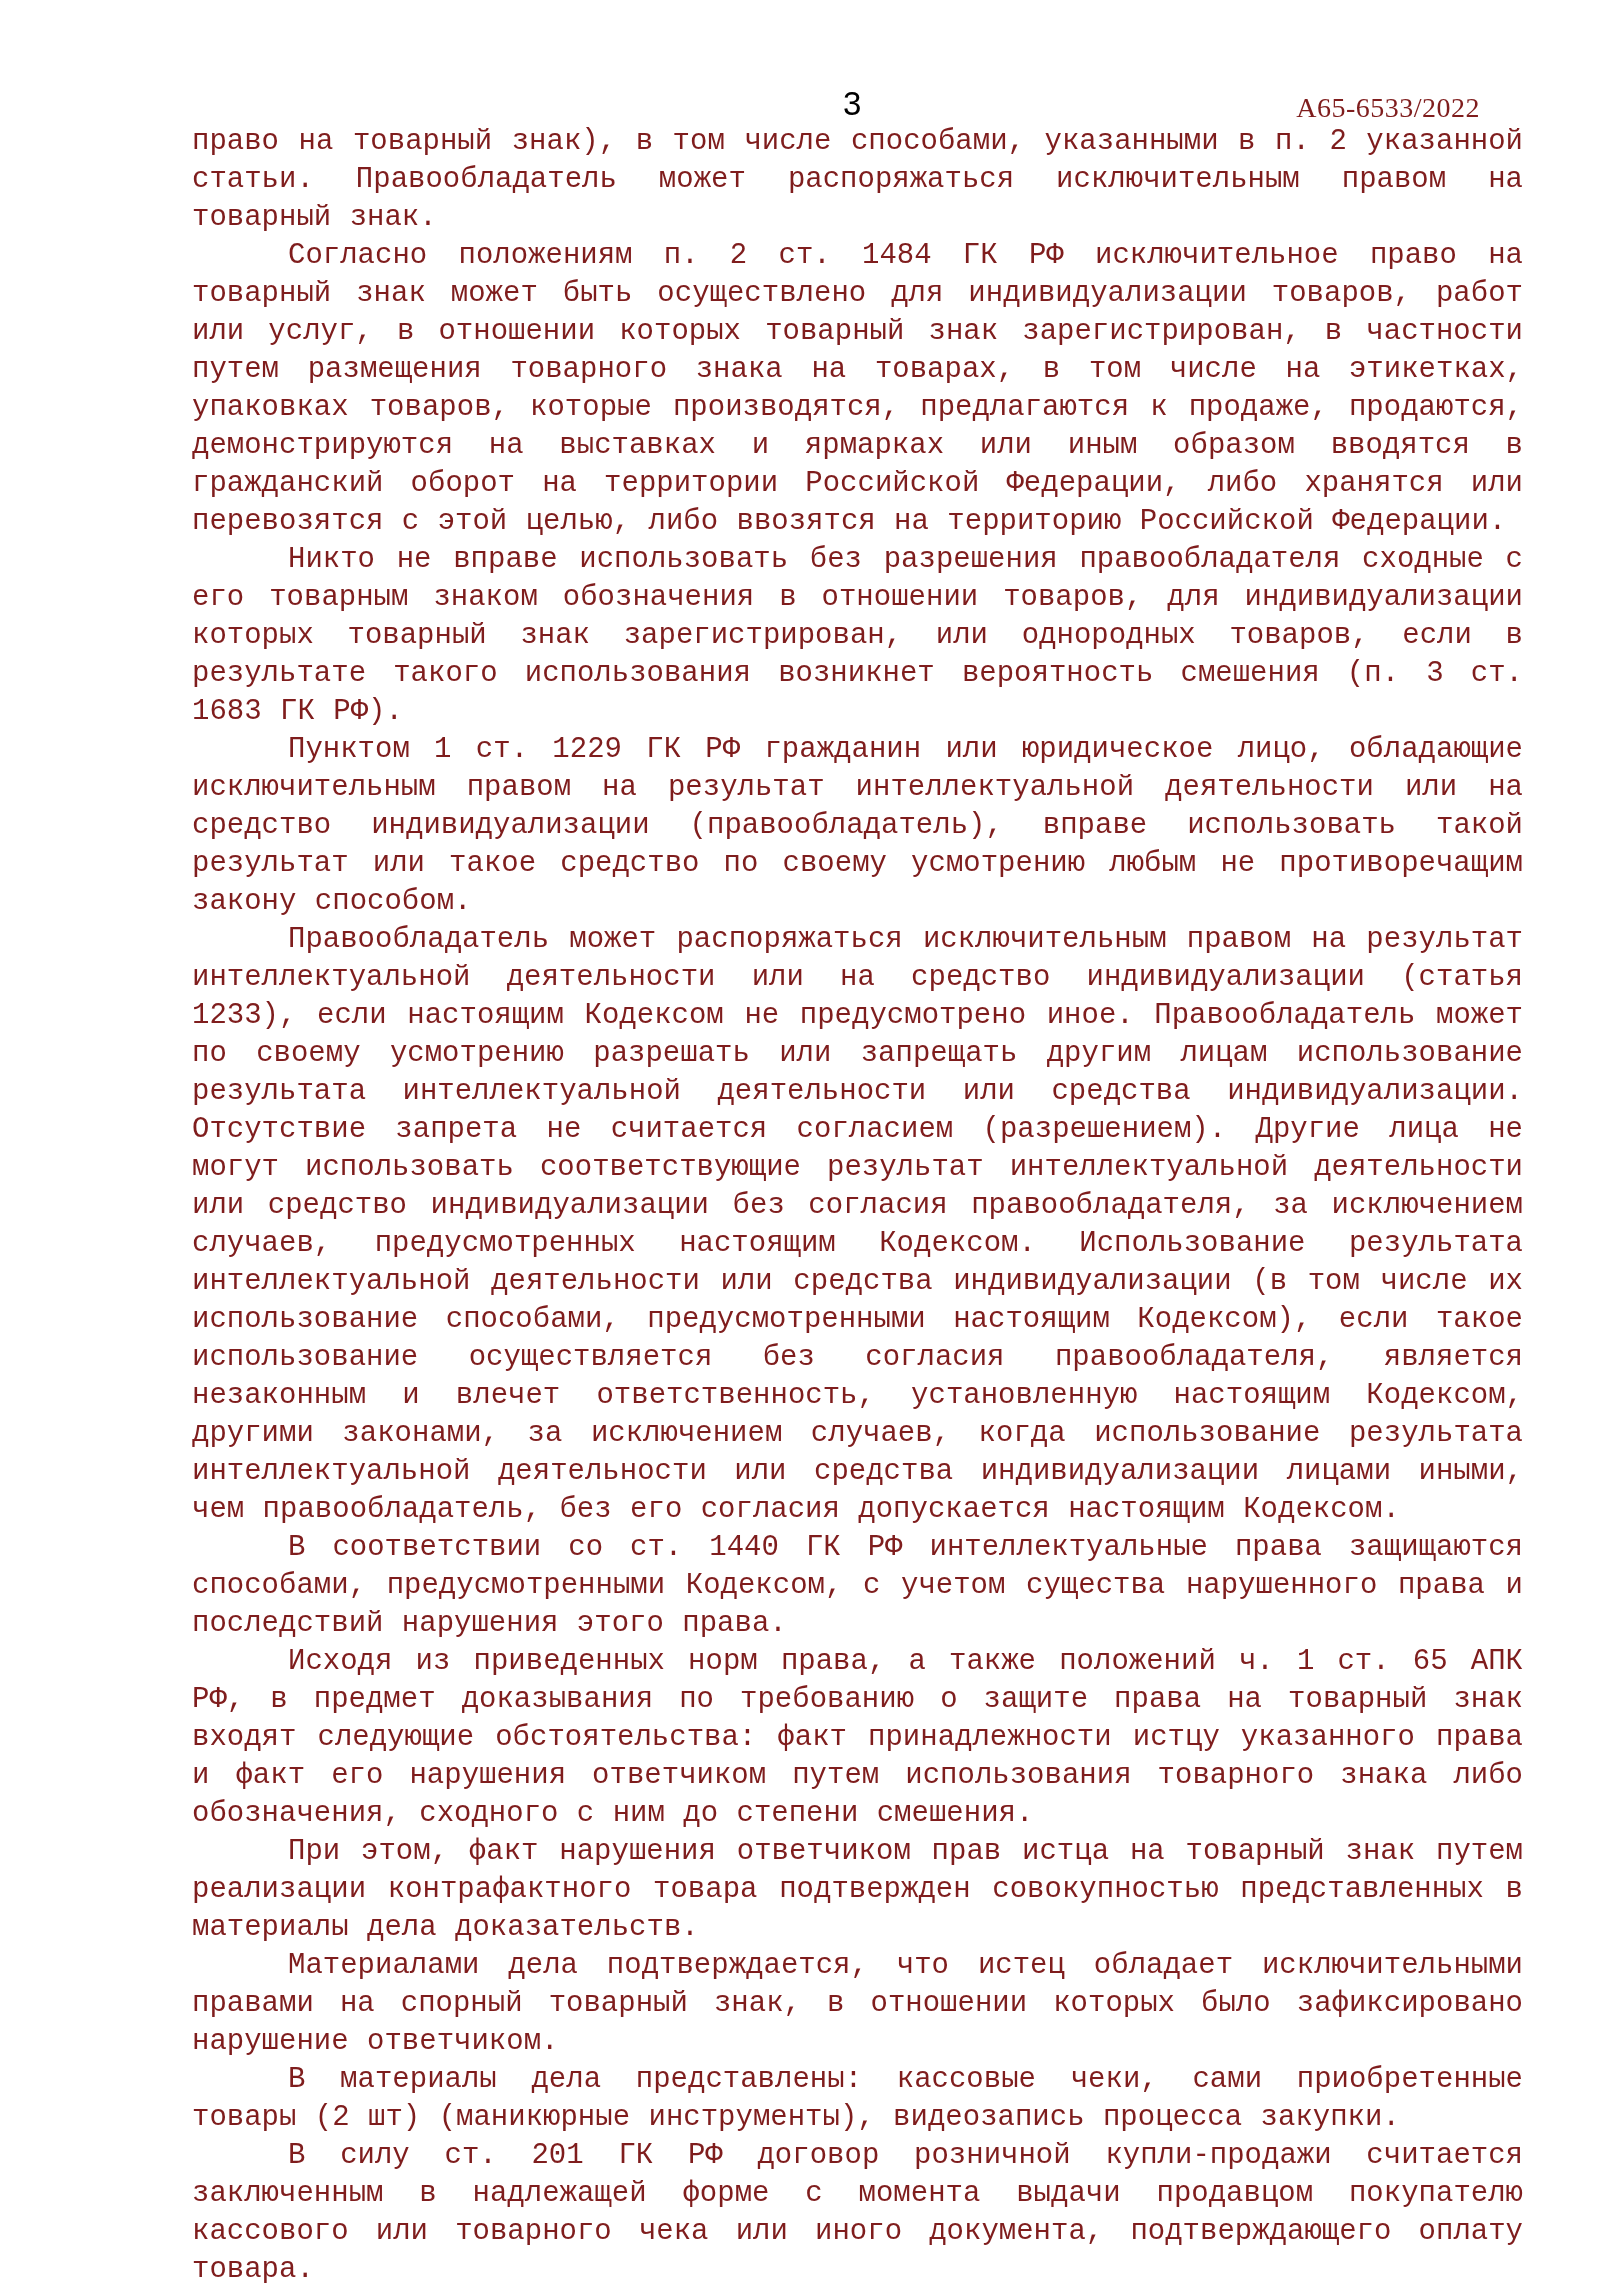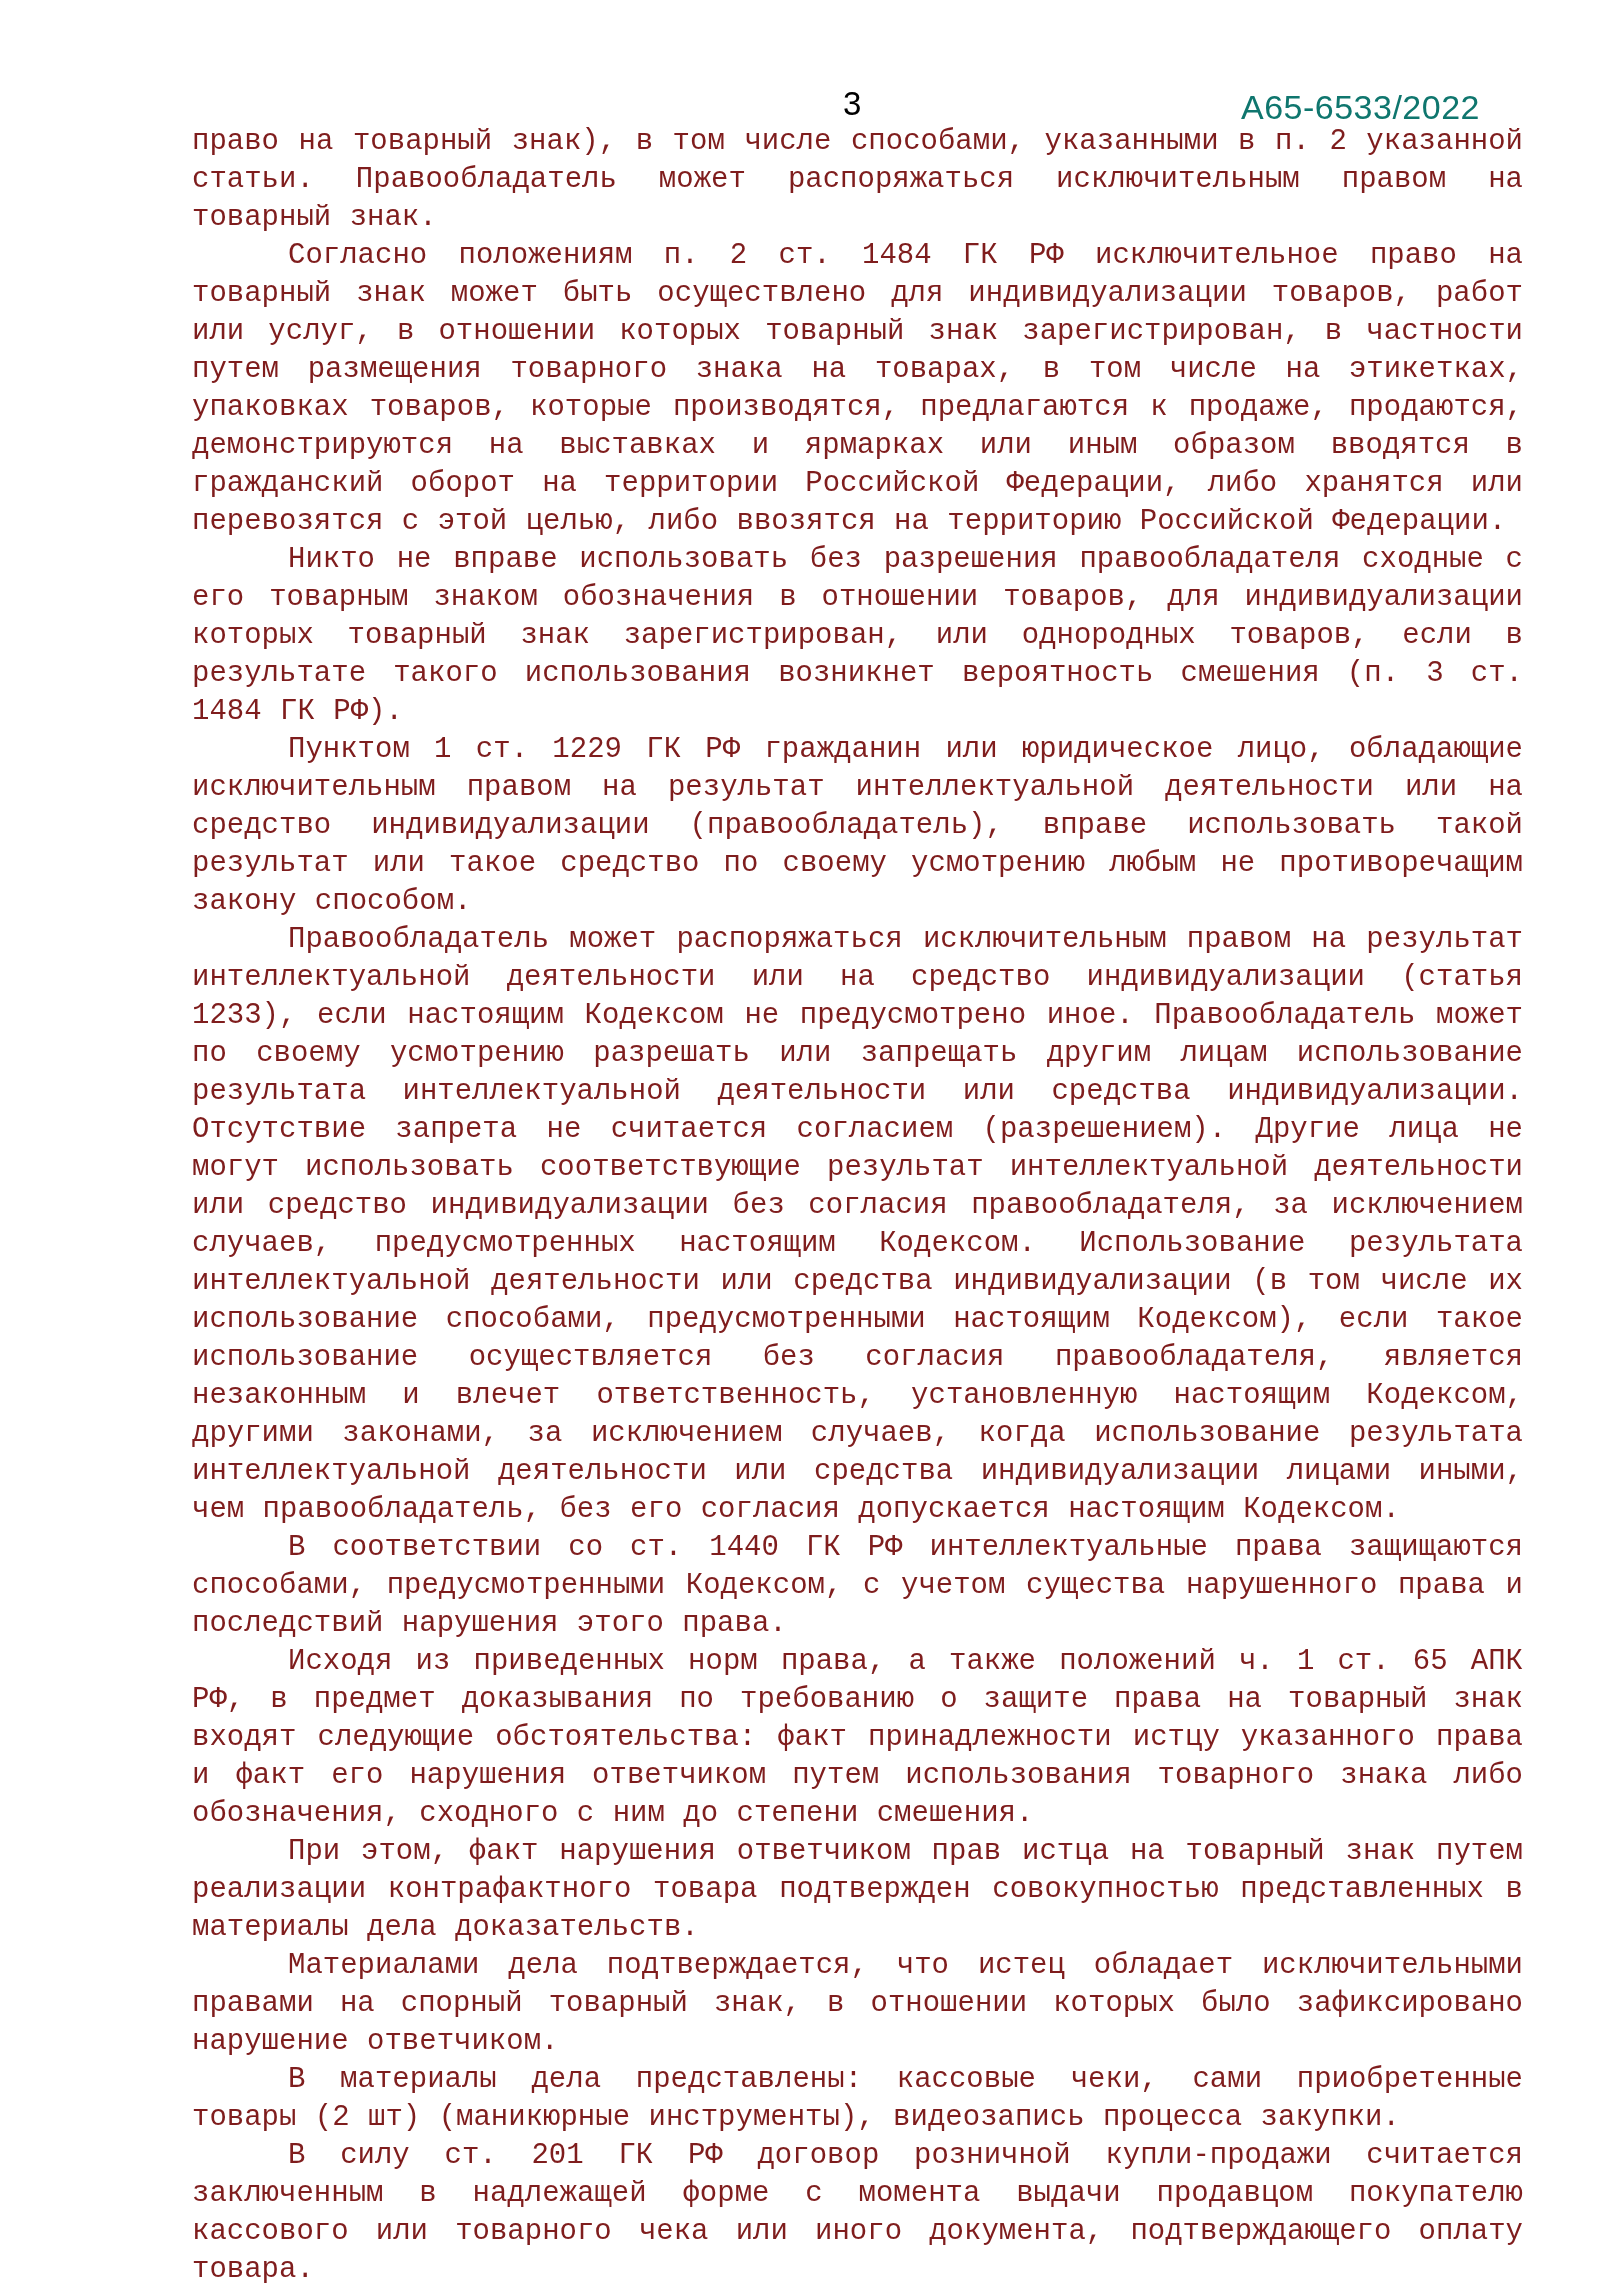--- a/index.html
+++ b/index.html
@@ -30,24 +30,25 @@
     top: 86px;
     left: 843px;
     font-size: 33px;
     line-height: 35px;
     color: #000000;
   }
   .case-number {
     position: absolute;
     top: 93px;
     right: 140px;
-    font-size: 34px;
+    font-size: 28px;
     line-height: 29px;
     letter-spacing: 0.5px;
-    color: #0f766e;
+    color: #7f1d1d;
+    font-family: Liberation Serif, serif;
   }
   .body-text {
     position: absolute;
     top: 123px;
     left: 192px;
     width: 1331px;
     font-family: Liberation Mono, monospace;
     font-size: 29px;
     line-height: 38px;
     text-align: justify;
@@ -69,21 +70,21 @@
 <div class="page">
 
   <div class="page-header">
     <span class="page-number">3</span>
     <span class="case-number">А65-6533/2022</span>
   </div>
 
   <div class="body-text">
     <p class="continuation">право на товарный знак), в том числе способами, указанными в п. 2 указанной статьи. Правообладатель может распоряжаться исключительным правом на товарный знак.</p>
     <p>Согласно положениям п. 2 ст. 1484 ГК РФ исключительное право на товарный знак может быть осуществлено для индивидуализации товаров, работ или услуг, в отношении которых товарный знак зарегистрирован, в частности путем размещения товарного знака на товарах, в том числе на этикетках, упаковках товаров, которые производятся, предлагаются к продаже, продаются, демонстрируются на выставках и ярмарках или иным образом вводятся в гражданский оборот на территории Российской Федерации, либо хранятся или перевозятся с этой целью, либо ввозятся на территорию Российской Федерации.</p>
-    <p>Никто не вправе использовать без разрешения правообладателя сходные с его товарным знаком обозначения в отношении товаров, для индивидуализации которых товарный знак зарегистрирован, или однородных товаров, если в результате такого использования возникнет вероятность смешения (п. 3 ст. 1484 ГК РФ).</p>
+    <p>Никто не вправе использовать без разрешения правообладателя сходные с его товарным знаком обозначения в отношении товаров, для индивидуализации которых товарный знак зарегистрирован, или однородных товаров, если в результате такого использования возникнет вероятность смешения (п. 3 ст. 1683 ГК РФ).</p>
     <p>Пунктом 1 ст. 1229 ГК РФ гражданин или юридическое лицо, обладающие исключительным правом на результат интеллектуальной деятельности или на средство индивидуализации (правообладатель), вправе использовать такой результат или такое средство по своему усмотрению любым не противоречащим закону способом.</p>
     <p>Правообладатель может распоряжаться исключительным правом на результат интеллектуальной деятельности или на средство индивидуализации (статья 1233), если настоящим Кодексом не предусмотрено иное. Правообладатель может по своему усмотрению разрешать или запрещать другим лицам использование результата интеллектуальной деятельности или средства индивидуализации. Отсутствие запрета не считается согласием (разрешением). Другие лица не могут использовать соответствующие результат интеллектуальной деятельности или средство индивидуализации без согласия правообладателя, за исключением случаев, предусмотренных настоящим Кодексом. Использование результата интеллектуальной деятельности или средства индивидуализации (в том числе их использование способами, предусмотренными настоящим Кодексом), если такое использование осуществляется без согласия правообладателя, является незаконным и влечет ответственность, установленную настоящим Кодексом, другими законами, за исключением случаев, когда использование результата интеллектуальной деятельности или средства индивидуализации лицами иными, чем правообладатель, без его согласия допускается настоящим Кодексом.</p>
     <p>В соответствии со ст. 1440 ГК РФ интеллектуальные права защищаются способами, предусмотренными Кодексом, с учетом существа нарушенного права и последствий нарушения этого права.</p>
     <p>Исходя из приведенных норм права, а также положений ч. 1 ст. 65 АПК РФ, в предмет доказывания по требованию о защите права на товарный знак входят следующие обстоятельства: факт принадлежности истцу указанного права и факт его нарушения ответчиком путем использования товарного знака либо обозначения, сходного с ним до степени смешения.</p>
     <p>При этом, факт нарушения ответчиком прав истца на товарный знак путем реализации контрафактного товара подтвержден совокупностью представленных в материалы дела доказательств.</p>
     <p>Материалами дела подтверждается, что истец обладает исключительными правами на спорный товарный знак, в отношении которых было зафиксировано нарушение ответчиком.</p>
     <p>В материалы дела представлены: кассовые чеки, сами приобретенные товары (2 шт) (маникюрные инструменты), видеозапись процесса закупки.</p>
     <p>В силу ст. 201 ГК РФ договор розничной купли-продажи считается заключенным в надлежащей форме с момента выдачи продавцом покупателю кассового или товарного чека или иного документа, подтверждающего оплату товара.</p>
   </div>
 

